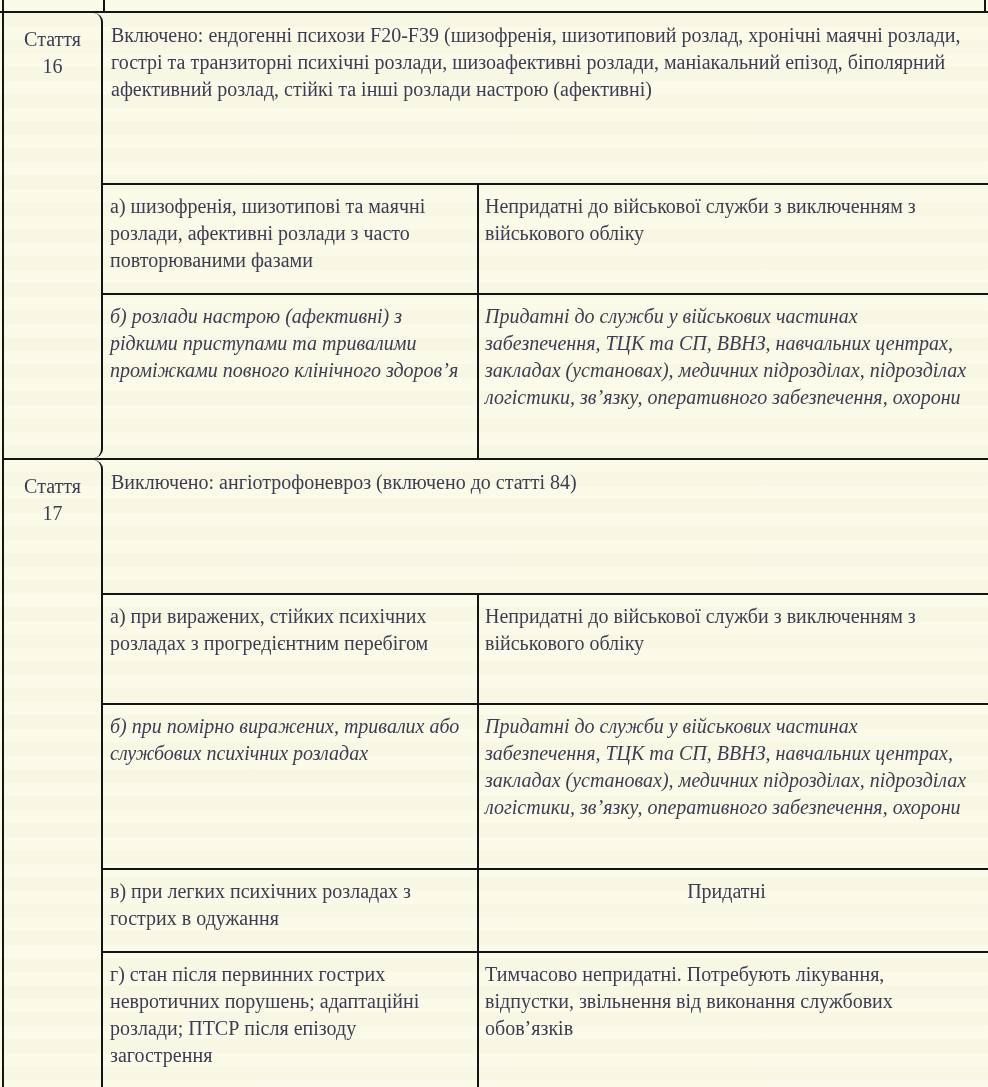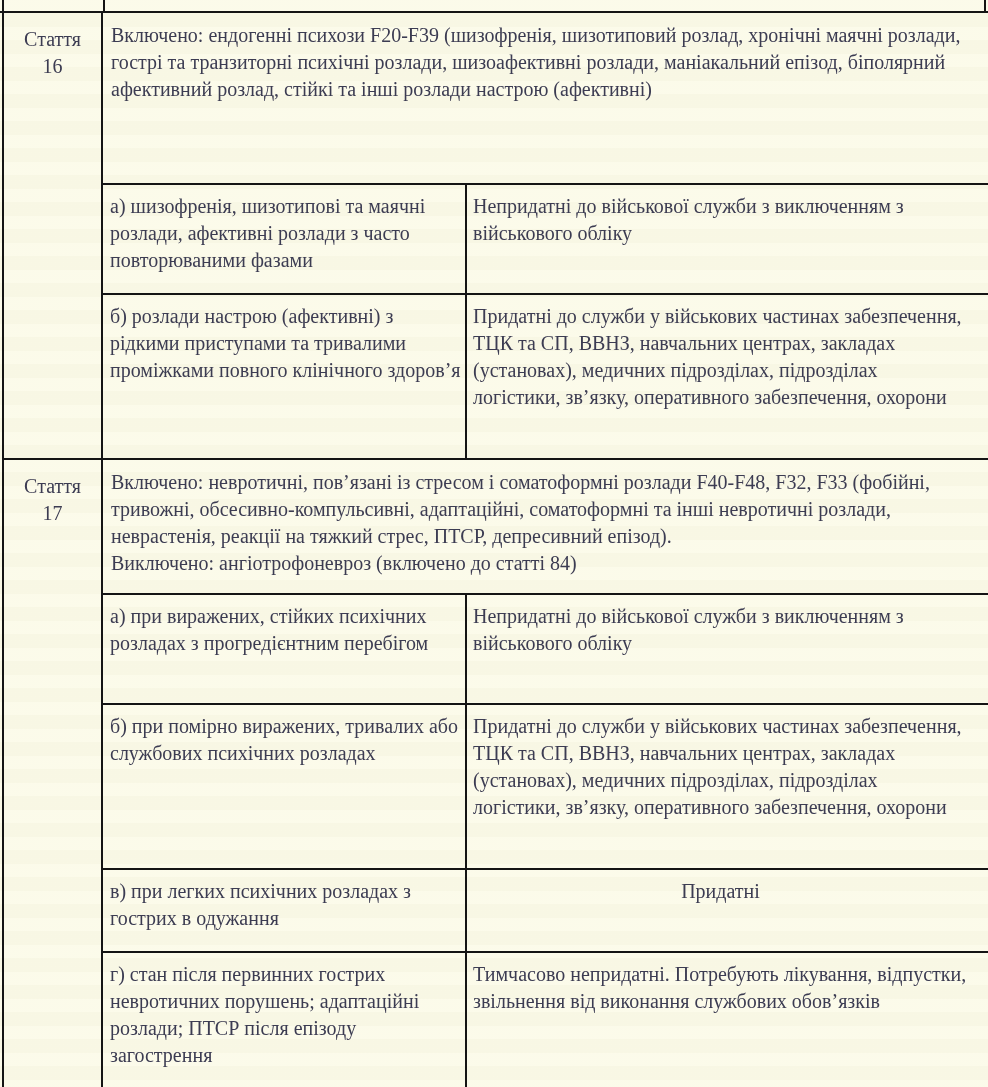--- a/index.html
+++ b/index.html
@@ -30,33 +30,34 @@
   .article { display: flex; margin-left: 2px; border-left: 2px solid #141414; }
   .article.second { border-top: 2px solid #141414; }
 
   .artcol {
     flex: 0 0 99px;
     width: 99px;
     border-right: 2px solid #141414;
     text-align: center;
     padding-top: 13px;
     box-sizing: border-box;
+    border-radius: 9px;
   }
   .artcol .artline { display: block; }
 
   .content { flex: 1 1 auto; display: flex; flex-direction: column; min-width: 0; }
 
   .header-cell { box-sizing: border-box; padding: 9px 16px 4px 8px; }
   .header-cell.h16 { min-height: 170px; }
   .header-cell.h17 { min-height: 133px; }
   .header-cell .para { display: block; }
 
-  .subrow { display: flex; border-top: 2px solid #141414; box-sizing: border-box; }
+  .subrow { display: flex; border-top: 2px solid #141414; box-sizing: border-box; gap: 12px; }
   .subrow.r-a { min-height: 110px; }
-  .subrow.r-b { min-height: 165px; }
+  .subrow.r-b { min-height: 165px; font-style: italic; }
   .subrow.r-v { min-height: 83px; }
   .subrow.r-g { min-height: 200px; }
 
   .cond {
     flex: 0 0 362px;
     width: 362px;
     box-sizing: border-box;
     padding: 8px 4px 4px 7px;
   }
   .verd {
@@ -99,21 +100,20 @@
     </div>
   </div>
 
   <div class="article second">
     <div class="artcol">
       <span class="artline">Стаття</span>
       <span class="artline">17</span>
     </div>
     <div class="content">
       <div class="header-cell h17">
-        <span class="para">Включено: невротичні, пов’язані із стресом і соматоформні розлади F40-F48, F32, F33 (фобійні, тривожні, обсесивно-компульсивні, адаптаційні, соматоформні та інші невротичні розлади, неврастенія, реакції на тяжкий стрес, ПТСР, депресивний епізод).</span>
         <span class="para">Виключено: ангіотрофоневроз (включено до статті 84)</span>
       </div>
       <div class="subrow r-a">
         <div class="cond">а) при виражених, стійких психічних розладах з прогредієнтним перебігом</div>
         <div class="verd">Непридатні до військової служби з виключенням з військового обліку</div>
       </div>
       <div class="subrow r-b">
         <div class="cond">б) при помірно виражених, тривалих або службових психічних розладах</div>
         <div class="verd">Придатні до служби у військових частинах забезпечення, ТЦК та СП, ВВНЗ, навчальних центрах, закладах (установах), медичних підрозділах, підрозділах логістики, зв’язку, оперативного забезпечення, охорони</div>
       </div>

